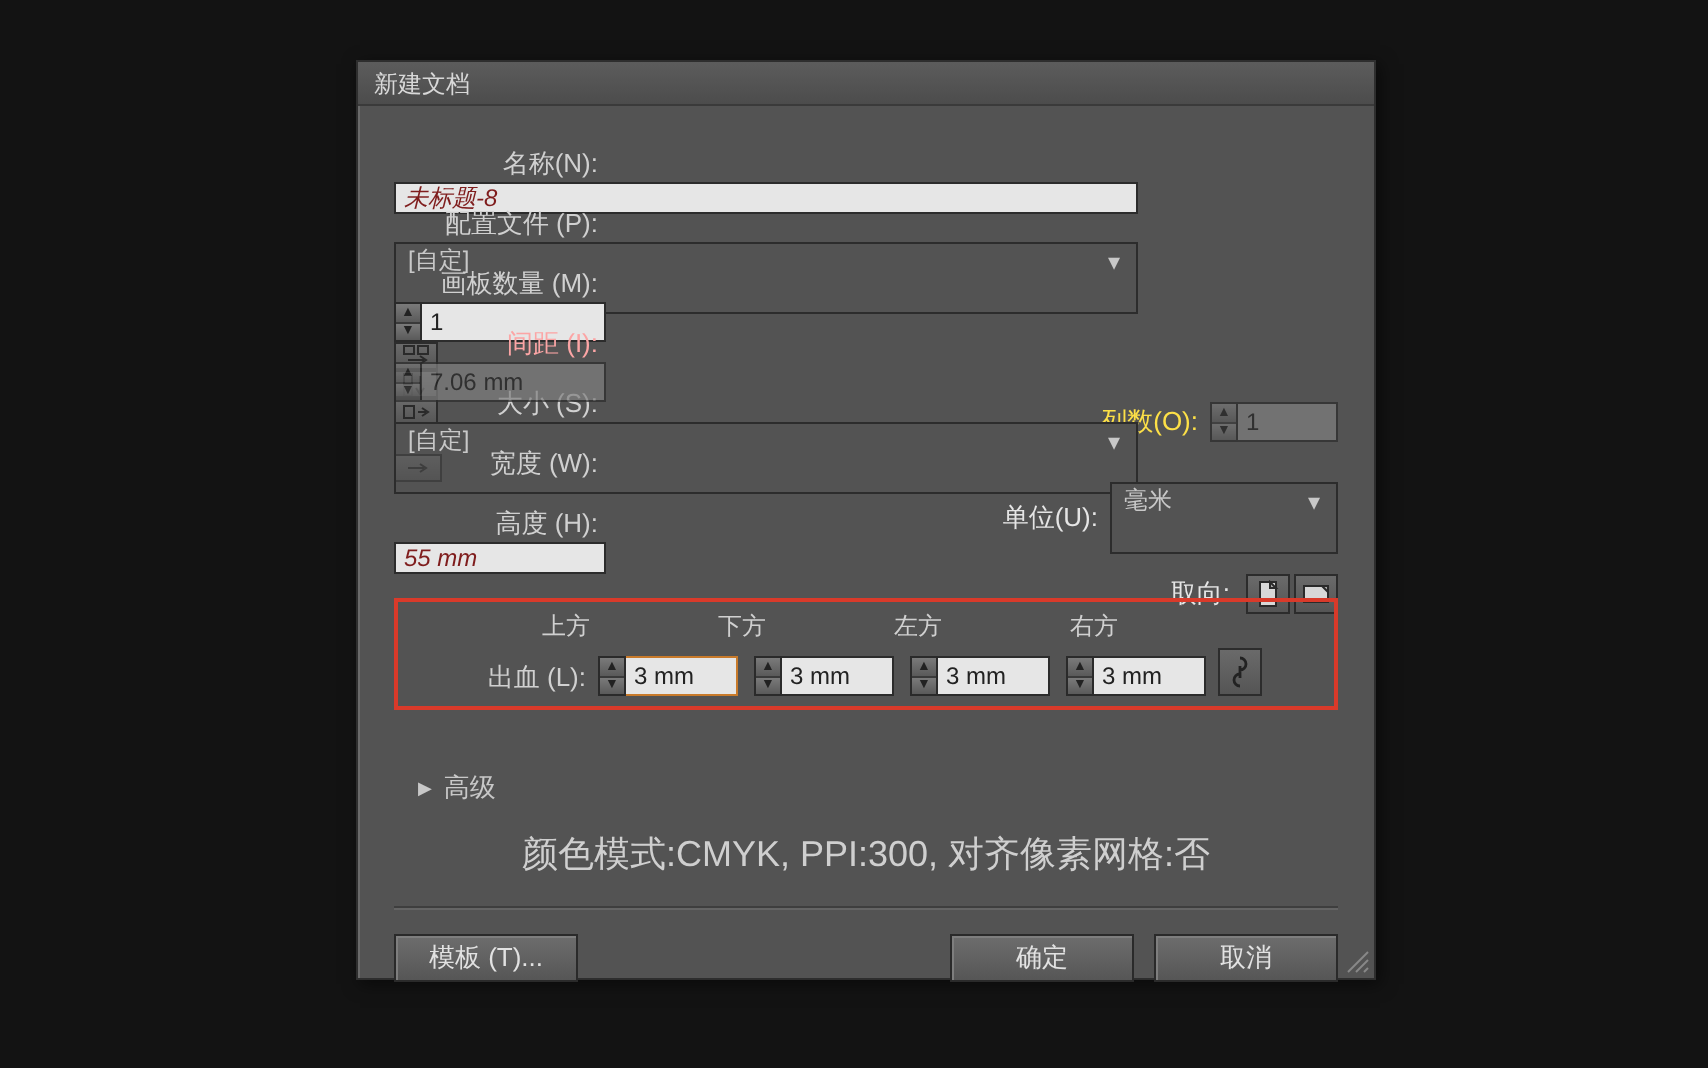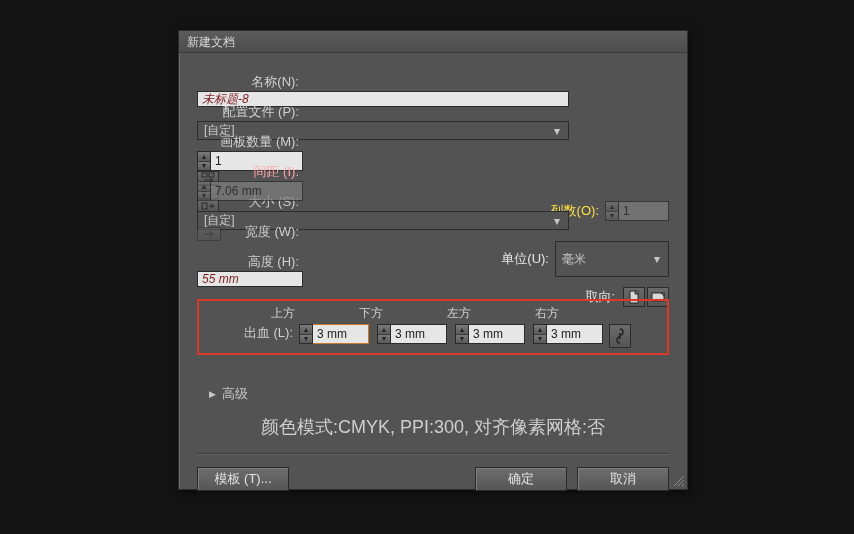--- a/index.html
+++ b/index.html
@@ -17,21 +17,21 @@
   .body { position: relative; padding: 20px 18px 0 18px; }
   .row { display: flex; height: 30px; flex-direction: column; }
   .lbl { width: 108px; text-align: right; padding-right: 6px; font-size: 13px; color: #d0d0d0; white-space: nowrap; }
   .lbl.dim { color: #fca5a5; }
   .txt-input {
     background: #e6e6e6; border: 1px solid #2c2c2c; height: 20px; padding: 0 4px;
     color: #7f1d1d; font-size: 12px; line-height: 18px; font-style: italic;
   }
   .drop {
     display: flex; align-items: center; justify-content: space-between;
-    background: #535353; border: 1px solid #2c2c2c; height: 36px; padding: 0 4px 0 6px;
+    background: #535353; border: 1px solid #2c2c2c; height: 36px; padding: 0 4px 17px 6px;
   }
   .drop .arrow { width: 14px; text-align: center; }
   .drop.w-long { width: 372px; }
   .drop.w-unit { width: 114px; }
   .spinner {
     display: inline-flex; align-items: stretch; height: 20px;
   }
   .spin-btns {
     display: flex; flex-direction: column; width: 14px;
     border: 1px solid #2a2a2a; background: #5c5c5c;
@@ -61,21 +61,21 @@
     width: 22px; height: 20px; border: 1px solid #2c2c2c;
     background: linear-gradient(#6a6a6a,#555); display: inline-flex;
     align-items: center; justify-content: center; margin-left: 2px;
   }
   .bleed-wrap {
     position: absolute; left: 18px; top: 246px; width: 472px; height: 56px;
     border: 2px solid #d93a2a; padding: 4px 8px 0 0;
   }
   .bleed-headers { display: flex; padding-left: 72px; }
   .bleed-headers span { width: 88px; font-size: 12px; color: #d0d0d0; }
-  .bleed-row { display: flex; align-items: flex-start; margin-top: 2px; }
+  .bleed-row { display: flex; align-items: flex-end; margin-top: 2px; }
   .bleed-row .spin-field { width: 56px; }
   .bleed-row .spinner.first .spin-field { border: 1px solid #c87a2a; border-left: none; }
   .link-btn {
     width: 22px; height: 24px; border: 1px solid #2c2c2c;
     background: linear-gradient(#6a6a6a,#555); display: inline-flex;
     align-items: center; justify-content: center; margin-left: 6px;
   }
   .adv-row { position: absolute; left: 30px; top: 332px; display: flex; align-items: center; font-size: 13px; }
   .adv-row .tri { font-size: 9px; margin-right: 6px; }
   .info-row { position: absolute; left: 0; right: 0; top: 362px; text-align: center; font-size: 18px; color: #cfcfcf; }

